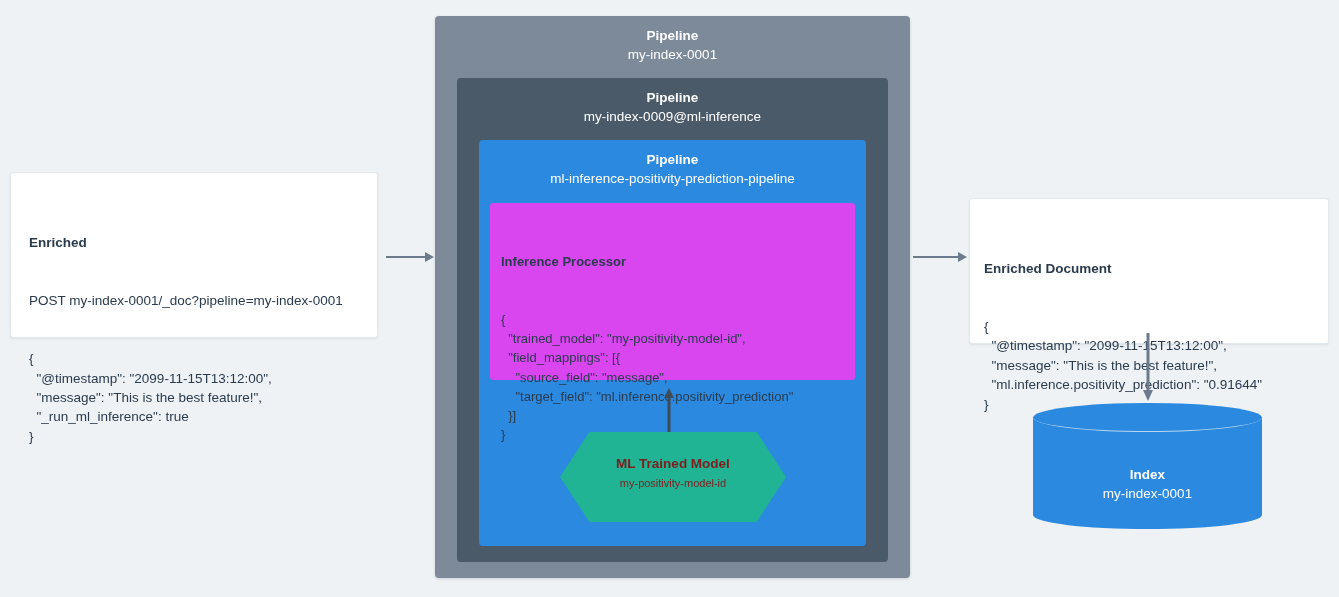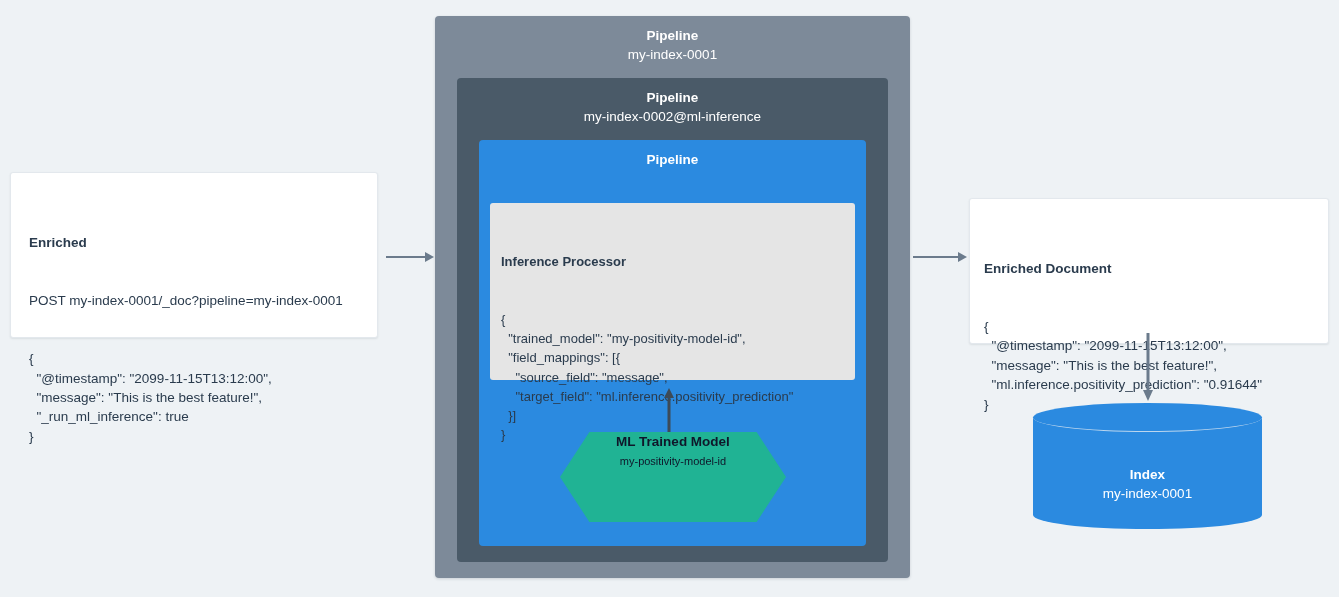--- a/index.html
+++ b/index.html
@@ -58,38 +58,39 @@
   }
   .pipeline-head .ph-sub {
     font-size: 13.5px;
     line-height: 20px;
   }
 
   
   #inference-processor {
     position: absolute;
     left: 11px; top: 63px; width: 365px; height: 177px;
-    background: #e5e5e5;
+    background: #d946ef;
     border-radius: 3px;
     color: #2a3b4d;
     font-size: 13px;
     line-height: 19.2px;
     padding: 11px 0 0 11px;
     white-space: pre;
   }
   #inference-processor .card-title { font-weight: bold; font-size: 13px; line-height: 19.2px; }
 
   
   #ml-model {
     position: absolute;
     left: 560px; top: 432px; width: 226px; height: 90px;
     background: #20b394;
     clip-path: polygon(13% 0%, 87% 0%, 100% 50%, 87% 100%, 13% 100%, 0% 50%);
-    color: #0f172a;
+    color: #7f1d1d;
     text-align: center;
+    padding-top: 22px;
   }
   #ml-model .hx-title { font-weight: bold; font-size: 13.5px; line-height: 19px; }
   #ml-model .hx-sub { font-size: 11px; line-height: 20px; }
 
   
   #index-cylinder { position: absolute; left: 1033px; top: 403px; width: 237px; height: 126px; }
   #index-cylinder .cyl-body {
     position: absolute; left: 0; top: 14px; width: 229px; height: 98px;
     background: #2b8ae0;
   }
@@ -140,26 +141,27 @@
 
   <div class="pipeline-box" id="pipeline-outer">
     <div class="pipeline-head">
       <div class="ph-title">Pipeline</div>
       <div class="ph-sub">my-index-0001</div>
     </div>
 
     <div class="pipeline-box" id="pipeline-middle">
       <div class="pipeline-head">
         <div class="ph-title">Pipeline</div>
-        <div class="ph-sub">my-index-0002@ml-inference</div>
+        <div class="ph-sub">my-index-0009@ml-inference</div>
       </div>
 
       <div class="pipeline-box" id="pipeline-inner">
         <div class="pipeline-head">
           <div class="ph-title">Pipeline</div>
+          <div class="ph-sub">ml-inference-positivity-prediction-pipeline</div>
         </div>
 
         <div id="inference-processor">
           <div class="card-title">Inference Processor</div>
           <div>{
   "trained_model": "my-positivity-model-id",
   "field_mappings": [{
     "source_field": "message",
     "target_field": "ml.inference.positivity_prediction"
   }]

